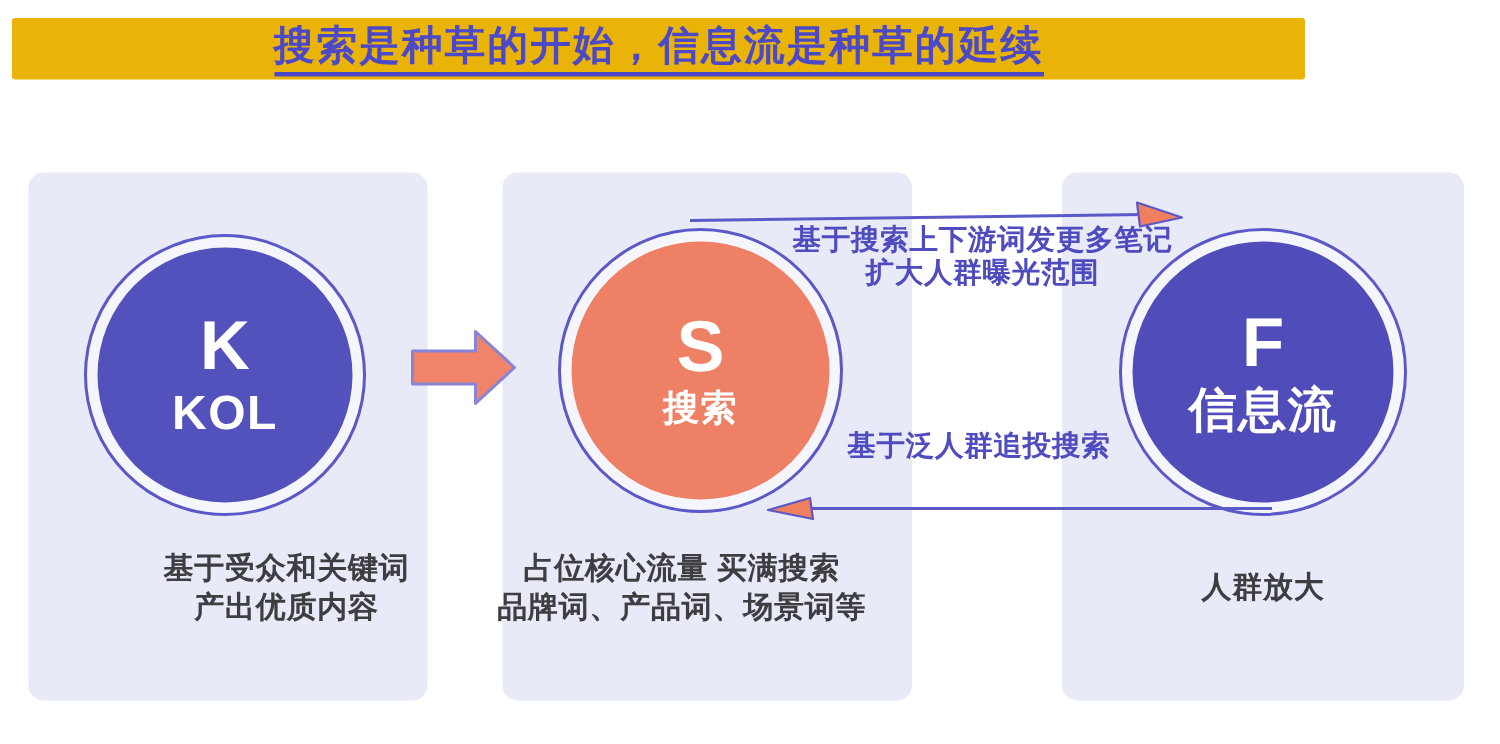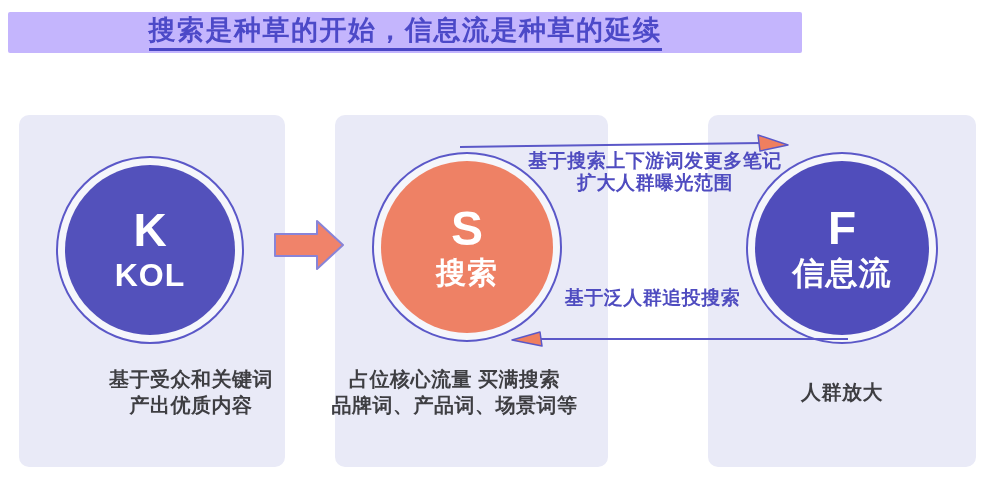--- a/index.html
+++ b/index.html
@@ -2,22 +2,22 @@
 <html><head>
 <meta charset="utf-8">
 <style>
   html,body{margin:0;padding:0;background:#ffffff;}
   #canvas{
     position:relative;width:1000px;height:496px;background:#ffffff;
     font-family:"Liberation Sans","DejaVu Sans",sans-serif;overflow:hidden;
   }
   
   .title-band{
-    position:absolute;left:8px;top:12px;width:794px;height:41px;
-    background:#c4b5fd;border-radius:2px;
+    position:absolute;left:8px;top:12px;width:862px;height:41px;
+    background:#eab308;border-radius:2px;
     display:flex;align-items:center;justify-content:center;
   }
   .title-text{
     font-size:27px;font-weight:bold;color:#4c49c8;letter-spacing:1.5px;
     border-bottom:3px solid #4a47c6;padding-bottom:2px;line-height:1.2;
     white-space:nowrap;
   }
   
   .card{
     position:absolute;top:115px;height:352px;background:#e9eaf7;border-radius:10px;
@@ -37,21 +37,21 @@
     position:absolute;border-radius:50%;
     display:flex;flex-direction:column;align-items:center;justify-content:center;
     color:#ffffff;text-align:center;
   }
   .bubble.k{left:65px;top:165px;width:170px;height:170px;background:#5351bb;}
   .bubble.s{left:381px;top:161px;width:172px;height:172px;background:#ee8165;}
   .bubble.f{left:755px;top:161px;width:174px;height:174px;background:#504dbb;}
   .bubble .letter{font-size:46px;font-weight:bold;line-height:1.05;}
   .bubble.s .letter{font-size:48px;}
   .bubble .cname{font-size:32px;font-weight:600;line-height:1.15;margin-top:2px;letter-spacing:1px;}
-  .bubble.s .cname{font-size:30px;font-weight:bold;}
+  .bubble.s .cname{font-size:24px;font-weight:bold;}
   
   .caption{
     position:absolute;text-align:center;color:#3e3e42;font-weight:bold;
     font-size:20px;line-height:26px;letter-spacing:0.5px;
   }
   .caption.c1{left:19px;width:266px;top:366px;margin-left:39px;}
   .caption.c2{left:318px;width:273px;top:366px;}
   .caption.c3{left:708px;width:268px;top:379px;}
   
   .flow-note{

